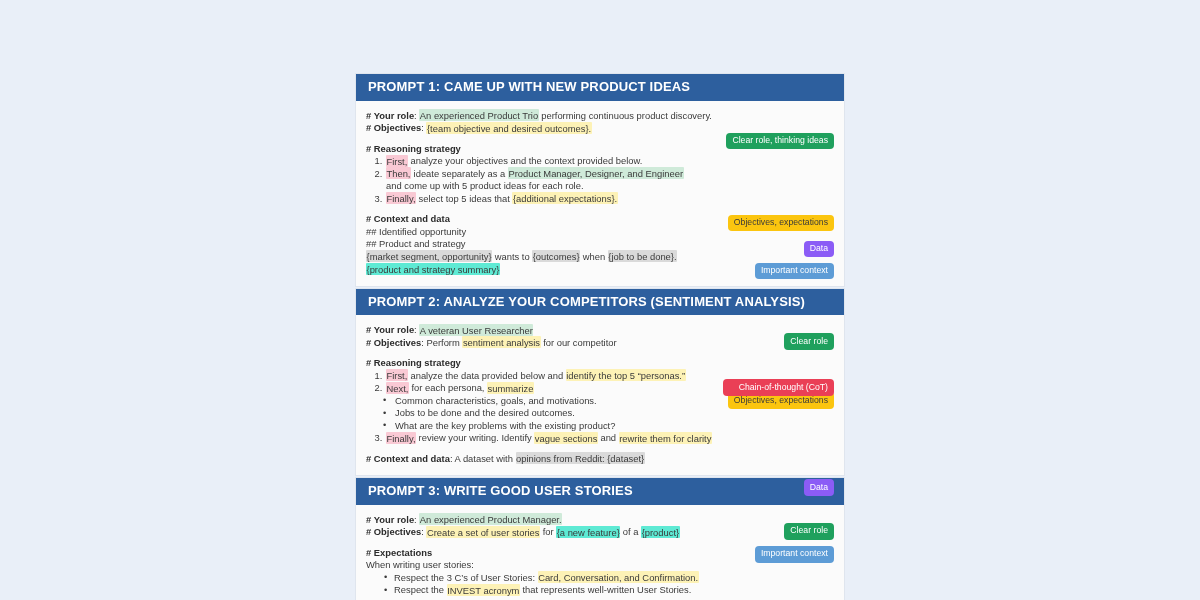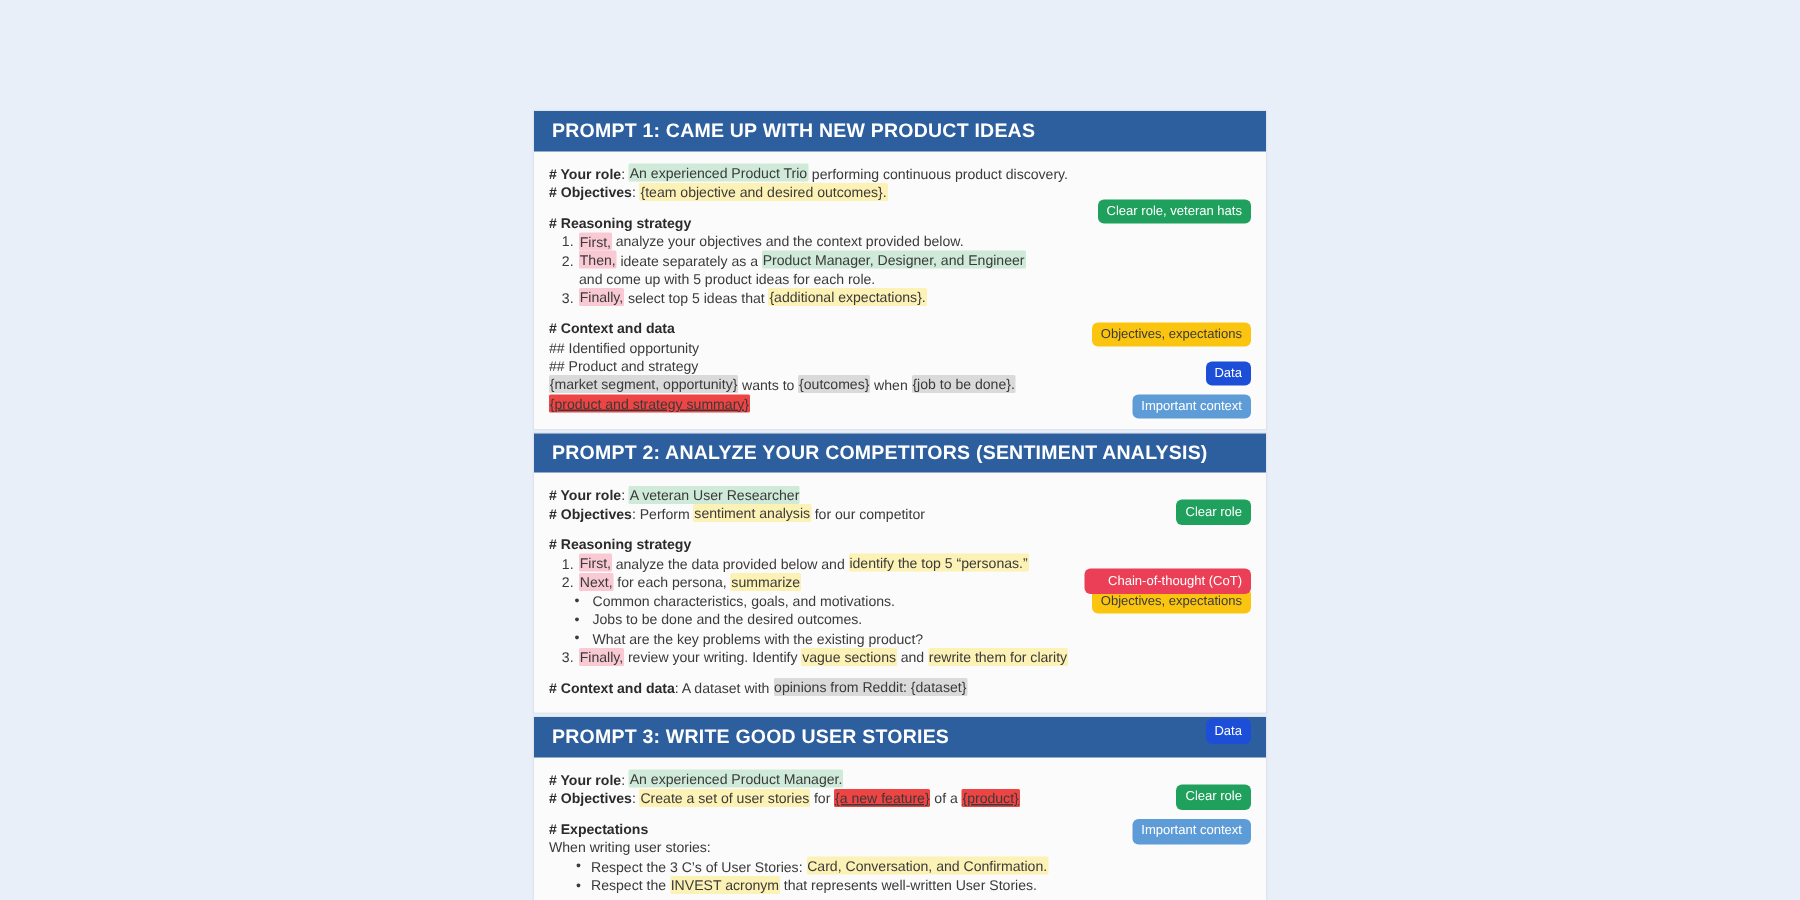--- a/index.html
+++ b/index.html
@@ -92,21 +92,21 @@
   }
 
   ul.bullets.indent2 { padding-left: 18px; }
   ul.bullets.indent2 > li { padding-left: 11px; }
 
   
   .hl-green  { background: #cfead9; }
   .hl-yellow { background: #fdf2b6; }
   .hl-pink   { background: #f9c9d4; }
   .hl-gray   { background: #dadada; }
-  .hl-blue   { background: #ef4444; text-decoration: underline; }
+  .hl-blue   { background: #5eead4; }
 
   .hl-green, .hl-yellow, .hl-pink, .hl-gray, .hl-blue {
     padding: 0.5px 0.5px;
     border-radius: 1px;
   }
 
   
   .badges {
     position: absolute;
     left: 0;
@@ -122,21 +122,21 @@
     padding: 3.5px 6px 4.5px 6px;
     border-radius: 4px;
     white-space: nowrap;
     font-weight: normal;
     pointer-events: auto;
   }
   .badge-green  { background: #1fa05d; color: #ffffff; }
   .badge-yellow { background: #fbc50f; color: #3a3a3a; margin-top: 36px; }
   .badge-red    { background: #ea3f56; color: #ffffff; padding-left: 16px; }
   .badge-blue   { background: #5d9cd6; color: #ffffff; }
-  .badge-black  { background: #1d4ed8; color: #ffffff; }
+  .badge-black  { background: #8b5cf6; color: #ffffff; }
 </style>
 </head>
 <body>
 
 <div id="stage">
   <div class="deck">
 
     <div class="card">
       <div class="card-header">PROMPT 1: CAME UP WITH NEW PRODUCT IDEAS</div>
       <div class="card-body">
@@ -160,21 +160,21 @@
 
           <div class="line hdr"># Context and data</div>
           <div class="line">## Identified opportunity</div>
           <div class="line">## Product and strategy</div>
           <div class="line"><span class="hl-gray">{market segment, opportunity}</span><span> wants to </span><span class="hl-gray">{outcomes}</span><span> when </span><span class="hl-gray">{job to be done}.</span></div>
           <div class="line"><span class="hl-blue">{product and strategy summary}</span></div>
 
         </div>
 
         <div class="badges">
-          <span class="badge badge-green" style="top:32px;right:10px">Clear role, veteran hats</span>
+          <span class="badge badge-green" style="top:32px;right:10px">Clear role, thinking ideas</span>
           <span class="badge badge-yellow" style="top:78px;right:10px">Objectives, expectations</span>
           <span class="badge badge-black" style="top:140px;right:10px">Data</span>
           <span class="badge badge-blue" style="top:162px;right:10px">Important context</span>
         </div>
       </div>
     </div>
 
     <div class="card">
       <div class="card-header">PROMPT 2: ANALYZE YOUR COMPETITORS (SENTIMENT ANALYSIS)</div>
       <div class="card-body">

